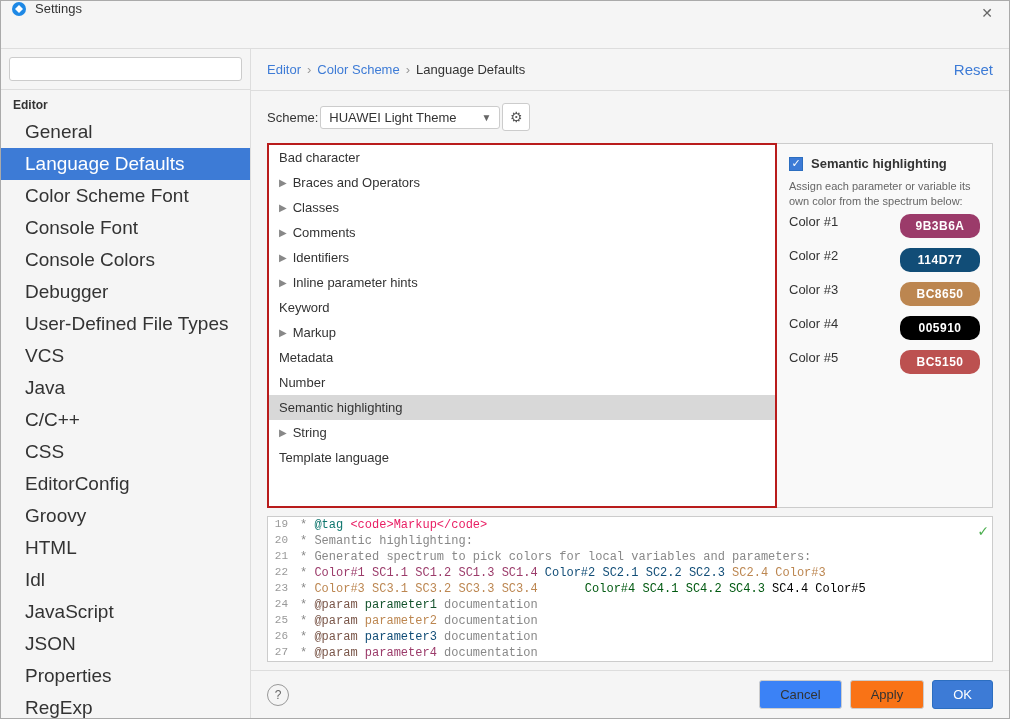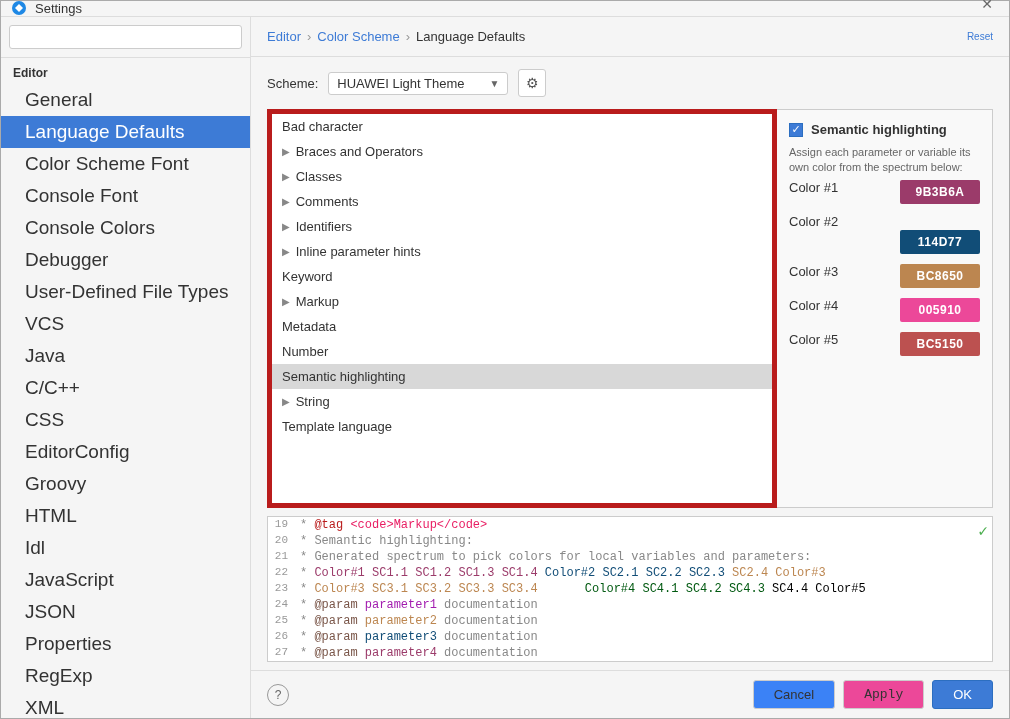--- a/index.html
+++ b/index.html
@@ -1,20 +1,20 @@
 <!DOCTYPE html>
 <html><head>
   <meta charset="utf-8">
   <style>
     * { box-sizing: border-box; margin: 0; padding: 0; }
     body { font-family: 'Segoe UI', Arial, sans-serif; font-size: 13px; background: #f0f0f0; color: #333; }
     
     .window { width: 1010px; height: 719px; background: #f5f5f5; border: 1px solid #aaa; display: flex; flex-direction: column; box-shadow: 0 4px 20px rgba(0,0,0,0.3); }
     
-    .title-bar { background: #f5f5f5; height: 16px; display: flex; align-items: flex-end; padding: 0 10px; border-bottom: 1px solid #ddd; flex-shrink: 0; }
+    .title-bar { background: #f5f5f5; height: 48px; display: flex; align-items: flex-start; padding: 0 10px; border-bottom: 1px solid #ddd; flex-shrink: 0; }
     .title-bar-icon { width: 16px; height: 16px; margin-right: 8px; }
     .title-bar-title { flex: 1; font-size: 13px; color: #333; }
     .title-bar-close { width: 24px; height: 24px; display: flex; align-items: center; justify-content: center; cursor: pointer; font-size: 14px; color: #666; }
     
     .content { display: flex; flex: 1; overflow: hidden; }
     
     
     .sidebar { width: 250px; background: #f5f5f5; border-right: 1px solid #ddd; display: flex; flex-direction: column; flex-shrink: 0; overflow: hidden; }
     .search-box { padding: 8px; border-bottom: 1px solid #ddd; }
     .search-input { width: 100%; padding: 4px 8px; border: 1px solid #ccc; border-radius: 3px; font-size: 12px; outline: none; background: white; }
@@ -25,77 +25,77 @@
     
     
     .main-panel { flex: 1; display: flex; flex-direction: column; overflow: hidden; }
     
     
     .main-header { background: #f5f5f5; padding: 12px 16px; border-bottom: 1px solid #ddd; display: flex; align-items: center; justify-content: space-between; flex-shrink: 0; }
     .breadcrumb { display: flex; align-items: center; gap: 6px; font-size: 13px; color: #555; }
     .breadcrumb-sep { color: #999; }
     .breadcrumb-link { color: #3d7bd6; cursor: pointer; }
     .breadcrumb-current { color: #333; }
-    .reset-link { color: #3d7bd6; cursor: pointer; font-size: 10px; }
+    .reset-link { color: #3d7bd6; cursor: pointer; font-size: 15px; }
     
     
     .settings-area { flex: 1; display: flex; flex-direction: column; overflow: hidden; padding: 12px 16px 8px; }
     
-    .scheme-row { display: flex; align-items: center; gap: 10px; margin-bottom: 12px; flex-shrink: 0; }
+    .scheme-row { display: flex; align-items: center; gap: 2px; margin-bottom: 12px; flex-shrink: 0; }
     .scheme-label { font-size: 13px; color: #333; }
     .scheme-select { display: flex; align-items: center; border: 1px solid #ccc; border-radius: 3px; background: white; padding: 3px 8px; min-width: 180px; cursor: pointer; font-size: 13px; justify-content: space-between; }
     .scheme-select-arrow { color: #666; font-size: 10px; }
     .gear-btn { width: 28px; height: 28px; display: flex; align-items: center; justify-content: center; border: 1px solid #ccc; border-radius: 3px; background: white; cursor: pointer; font-size: 14px; color: #555; }
     
     .panels { display: flex; flex: 1; gap: 0; overflow: hidden; }
     
     
-    .list-panel { width: 510px; border: 5px solid #b91c1c; background: white; overflow-y: auto; flex-shrink: 0; }
+    .list-panel { width: 510px; border: 2px solid #b91c1c; background: white; overflow-y: auto; flex-shrink: 0; }
     .list-item { padding: 5px 10px; cursor: pointer; font-size: 13px; color: #333; display: flex; align-items: center; gap: 4px; }
     .list-item.selected { background: #d8d8d8; }
     .list-item-arrow { color: #888; font-size: 10px; margin-right: 2px; }
     
     
     .props-panel { flex: 1; border: 1px solid #ccc; border-left: none; background: #f9f9f9; padding: 12px; overflow-y: auto; }
     
     .semantic-header { display: flex; align-items: center; gap: 8px; margin-bottom: 8px; }
     .checkbox-blue { width: 14px; height: 14px; background: #3d7bd6; border: 1px solid #2c6ec0; display: flex; align-items: center; justify-content: center; flex-shrink: 0; }
     .checkbox-check { color: white; font-size: 11px; }
     .semantic-title { font-size: 13px; font-weight: bold; color: #333; }
     .semantic-desc { font-size: 11px; color: #666; line-height: 1.4; margin-bottom: 4px; }
     
     .color-row { display: flex; align-items: flex-start; justify-content: space-between; margin-bottom: 10px; }
     .color-label { font-size: 13px; color: #333; }
-    .color-swatch { width: 80px; height: 24px; display: flex; align-items: center; justify-content: center; font-size: 12px; font-weight: bold; color: white; cursor: pointer; border-radius: 2px; letter-spacing: 0.5px; }
+    .color-swatch { width: 80px; height: 24px; display: flex; align-items: center; justify-content: center; font-size: 12px; font-weight: bold; color: white; cursor: pointer; border-radius: 10px; letter-spacing: 0.5px; }
     
     
     .preview-area { border: 1px solid #ccc; background: white; margin-top: 8px; overflow: hidden; font-family: 'Courier New', monospace; font-size: 12px; flex-shrink: 0; position: relative; }
     .preview-scroll { overflow-y: auto; max-height: 190px; }
     .preview-line { display: flex; padding: 1px 0; white-space: pre; }
     .line-num { width: 28px; text-align: right; color: #999; font-size: 11px; padding-right: 8px; flex-shrink: 0; user-select: none; }
     .line-content { flex: 1; padding: 0 4px; }
     .preview-check { position: absolute; top: 4px; right: 4px; color: #4caf50; font-size: 16px; }
     
     
     .c-comment { color: #888; }
-    .c-tag { color: #b91c1c; text-align: right; }
+    .c-tag { color: #0f766e; text-align: right; }
     .c-code { color: #e91e63; }
     .c-color1 { color: #9b3b6a; }
     .c-color2 { color: #114d77; }
     .c-color3 { color: #bc8650; }
     .c-color4 { color: #005910; margin-left: 40px; }
     .c-color5 { color: #000000; }
     .c-param { color: #795548; }
-    .c-paramval { color: #a21caf; text-align: right; }
+    .c-paramval { color: #14532d; text-align: right; }
     
     
     .bottom-bar { height: 48px; display: flex; align-items: center; justify-content: flex-end; gap: 8px; padding: 0 16px; border-top: 1px solid #ddd; background: #f5f5f5; flex-shrink: 0; }
     .btn { padding: 6px 20px; border-radius: 3px; font-size: 13px; cursor: pointer; border: 1px solid transparent; }
     .btn-cancel { background: #3b82f6; border-color: #ccc; color: #333; }
-    .btn-apply { background: #ec4899; border-color: #ccc; color: #333; font-family: Liberation Mono, monospace; }
+    .btn-apply { background: #f97316; border-color: #ccc; color: #333; }
     .btn-ok { background: #3d7bd6; border-color: #2c6ec0; color: white; }
     
     
     ::-webkit-scrollbar { width: 8px; }
     ::-webkit-scrollbar-track { background: #f0f0f0; }
     ::-webkit-scrollbar-thumb { background: #ccc; border-radius: 4px; }
     
     .help-icon { width: 22px; height: 22px; border-radius: 50%; border: 1px solid #999; display: flex; align-items: center; justify-content: center; color: #666; font-size: 12px; cursor: pointer; margin-right: auto; }
   </style>
 </head>
@@ -231,29 +231,29 @@
               <span class="semantic-title">Semantic highlighting</span>
             </div>
             <div class="semantic-desc">Assign each parameter or variable its own color from the spectrum below:</div>
 
             <div class="color-row">
               <span class="color-label">Color #1</span>
               <div class="color-swatch" style="background:#9b3b6a;">9B3B6A</div>
             </div>
             <div class="color-row">
               <span class="color-label">Color #2</span>
-              <div class="color-swatch" style="background:#114d77;margin-top:16px;">114D77</div>
+              <div class="color-swatch" style="background:#114d77;">114D77</div>
             </div>
             <div class="color-row">
               <span class="color-label">Color #3</span>
               <div class="color-swatch" style="background:#bc8650;">BC8650</div>
             </div>
             <div class="color-row">
               <span class="color-label">Color #4</span>
-              <div class="color-swatch" style="background:#ec4899;">005910</div>
+              <div class="color-swatch" style="background:#000000;">005910</div>
             </div>
             <div class="color-row">
               <span class="color-label">Color #5</span>
               <div class="color-swatch" style="background:#bc5150;">BC5150</div>
             </div>
           </div>
         </div>
 
         <div class="preview-area">
           <span class="preview-check">✓</span>

